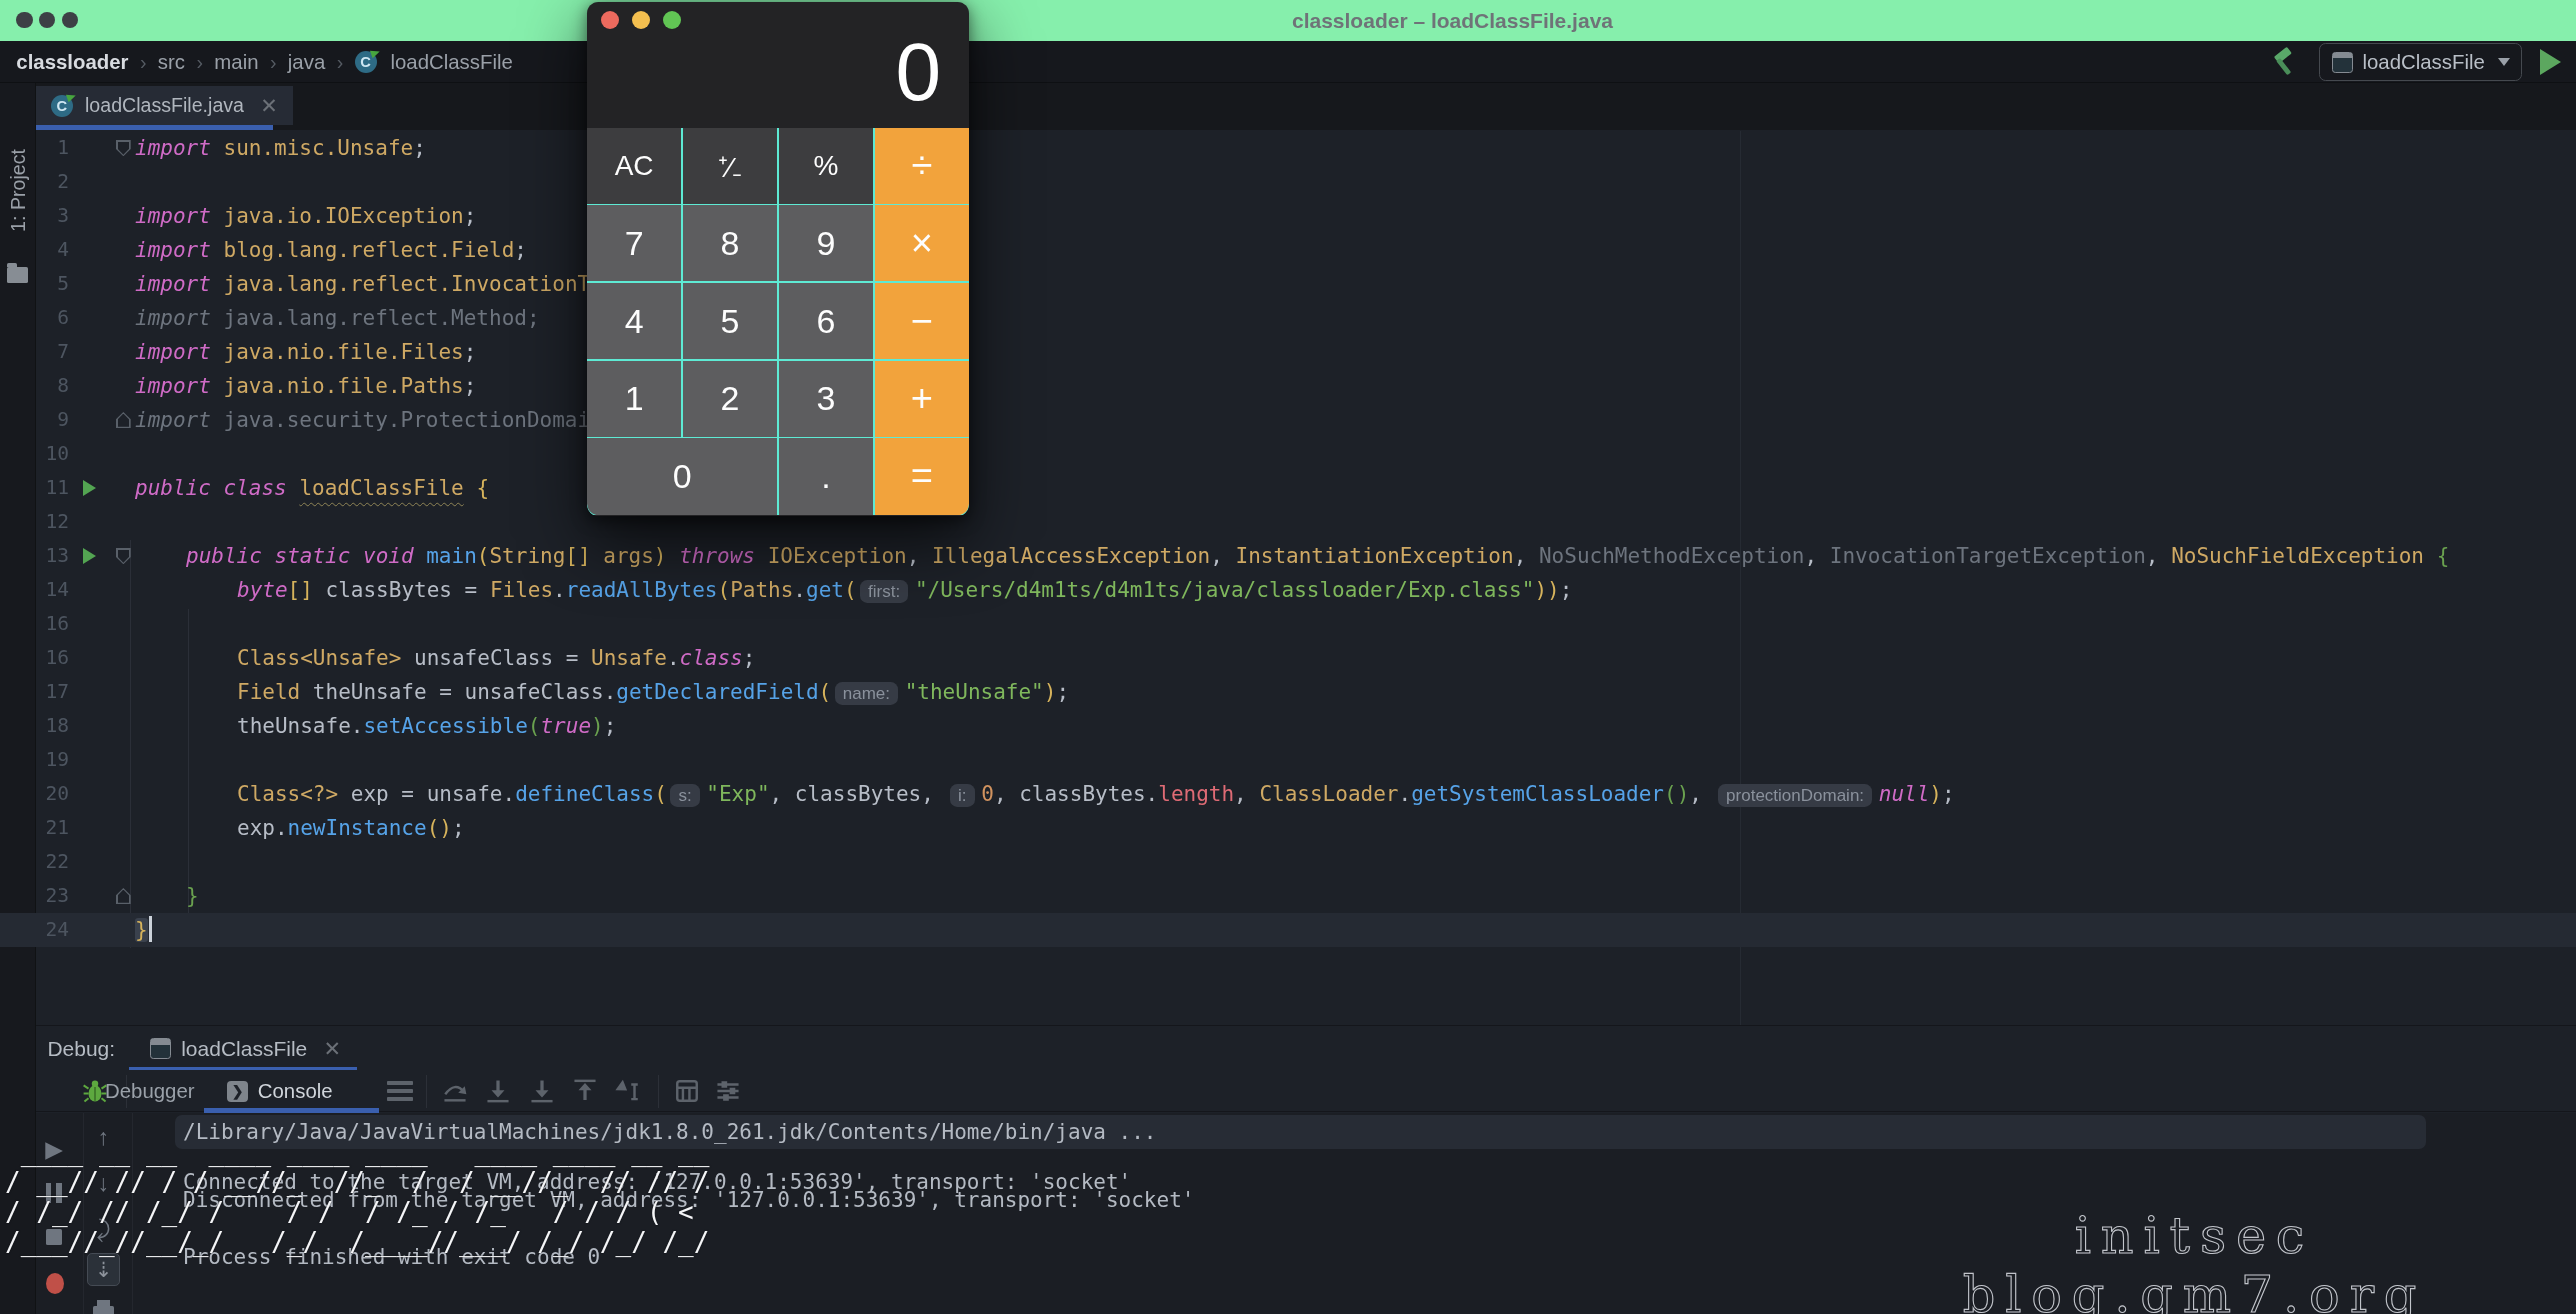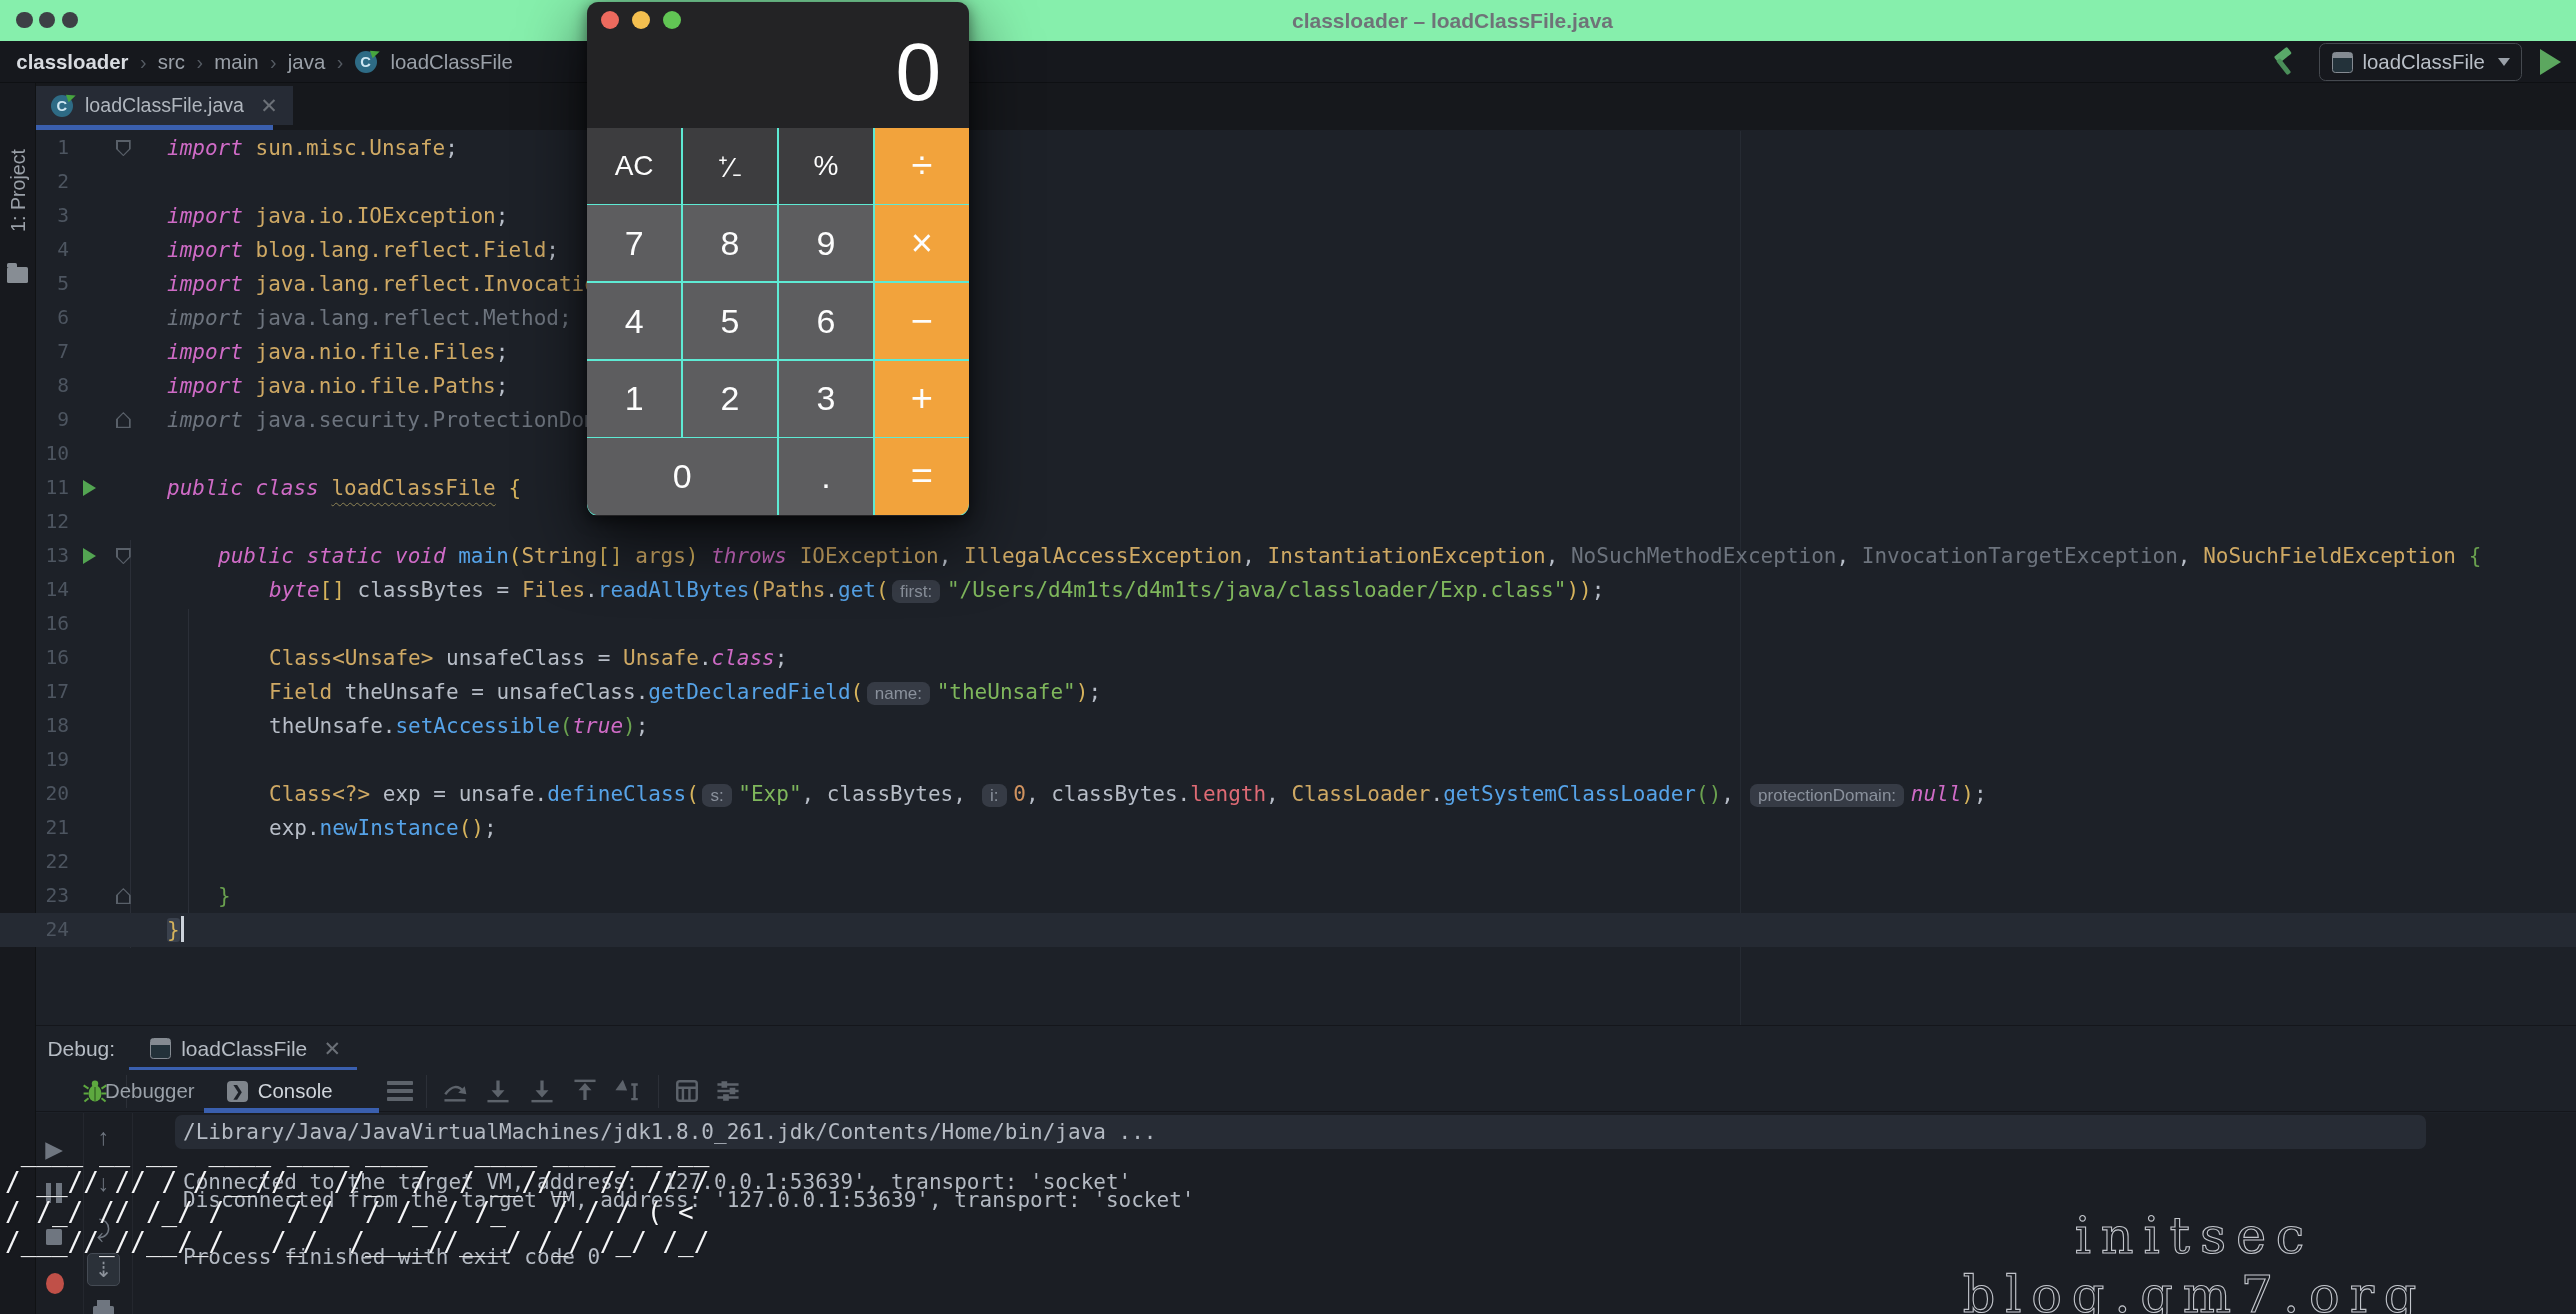--- a/index.html
+++ b/index.html
@@ -63,21 +63,21 @@
   .lnum { position:absolute; left:0; width:69px; text-align:right; color:#4d5560; font-size:19.6px; }
   .runmark { position:absolute; left:83px; top:9px; width:0; height:0;
     border-left:13px solid #53a552; border-top:8.2px solid transparent; border-bottom:8.2px solid transparent; }
   .foldmark { position:absolute; left:116px; top:9px; width:14.7px; height:16.3px; }
   .foldmark .outer { position:absolute; inset:0; background:#596069; }
   .foldmark .inner { position:absolute; inset:1.6px; background:#1d2128; }
   .fs .outer { clip-path:polygon(0 0,100% 0,100% 55%,50% 100%,0 55%); }
   .fs .inner { clip-path:polygon(0 0,100% 0,100% 55%,50% 100%,0 55%); }
   .fe .outer { clip-path:polygon(50% 0,100% 45%,100% 100%,0 100%,0 45%); }
   .fe .inner { clip-path:polygon(50% 0,100% 45%,100% 100%,0 100%,0 45%); }
-  .codetext { position:absolute;margin-left:32px; }
+  .codetext { position:absolute; }
   .kw  { color:#cf6bc6; font-style:italic; }
   .ty  { color:#cfa964; }
   .cun { color:#cfa964; text-decoration:underline wavy #8f8455 1.2px; text-underline-offset:6.5px; }
   .mth { color:#56a3e8; }
   .str { color:#7fb75c; }
   .num { color:#d1935f; }
   .fld { color:#df6b75; }
   .pl  { color:#b7bdc7; }
   .gr  { color:#6d747e; }
   .gkw { color:#6d747e; font-style:italic; }

